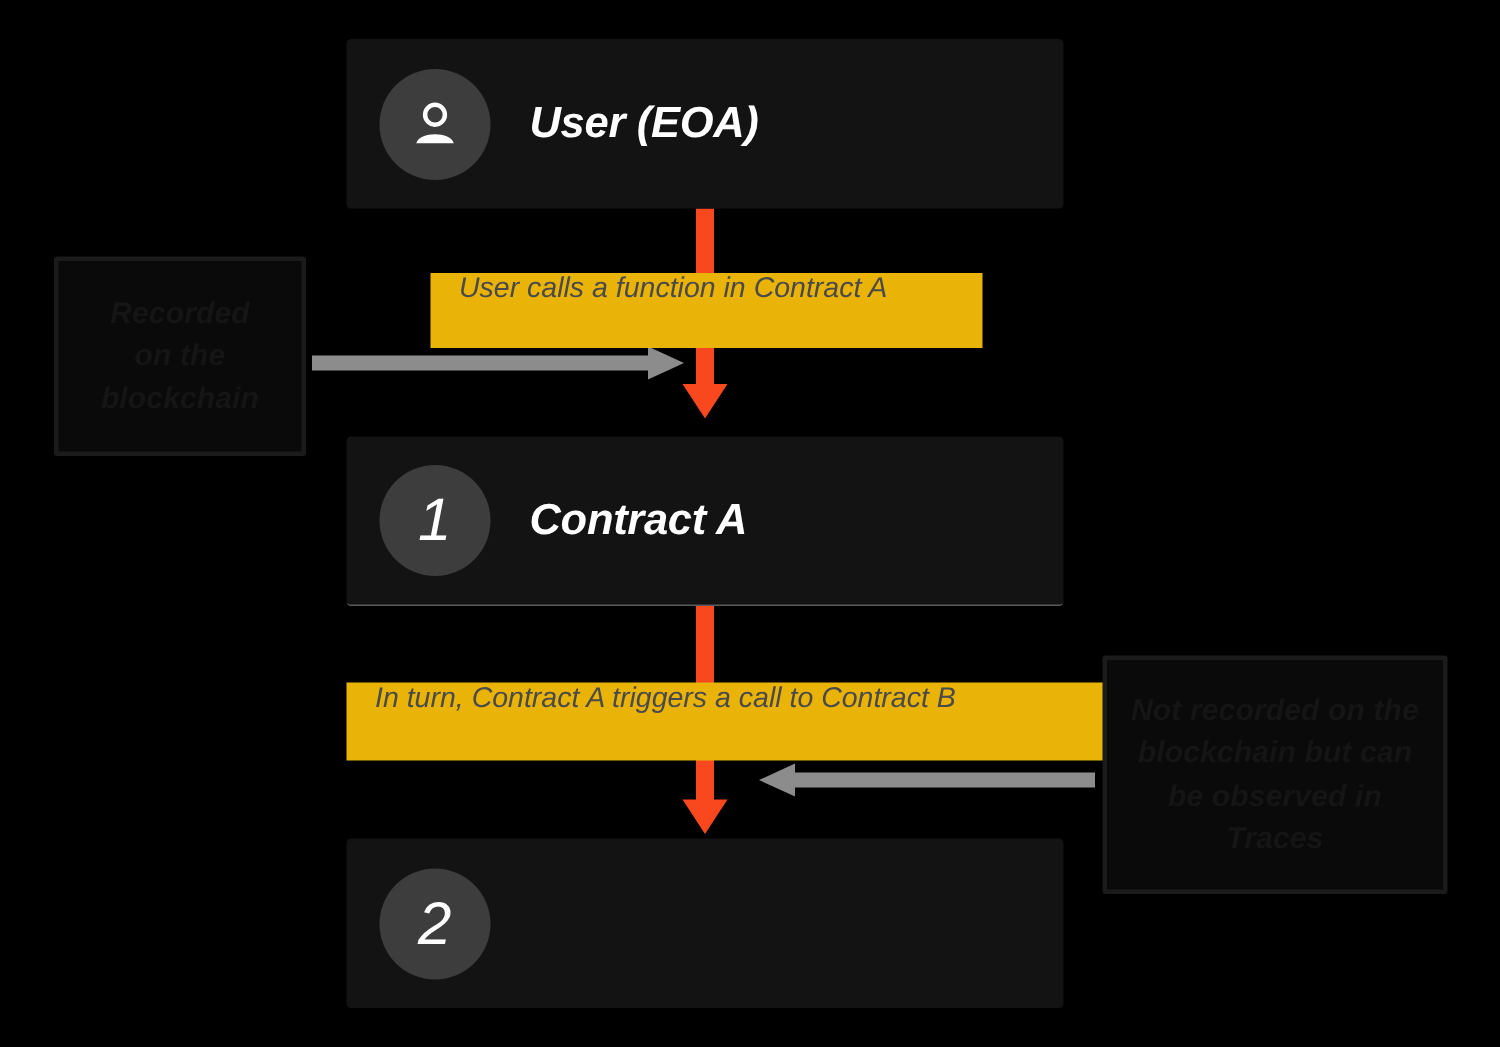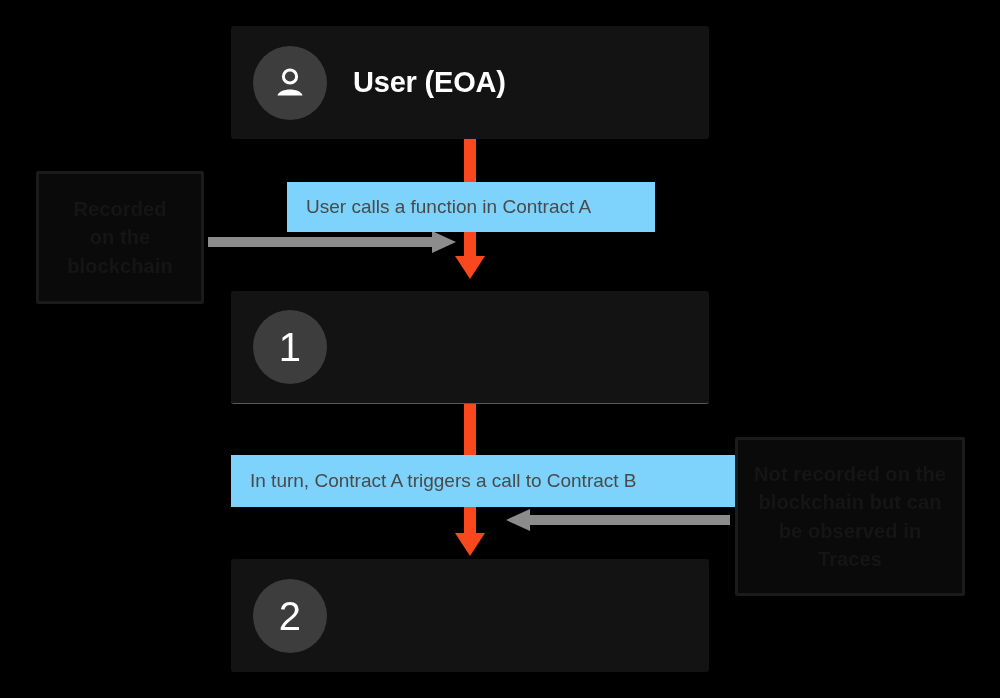--- a/index.html
+++ b/index.html
@@ -13,20 +13,21 @@
     position: relative;
     overflow: hidden;
     font-family: "Liberation Sans", sans-serif;
     -webkit-font-smoothing: antialiased;
   }
 
   .canvas {
     position: absolute;
     inset: 0;
     background: #000000;
+    font-style: italic;
   }
 
   
   .node {
     position: absolute;
     left: 231px;
     width: 478px;
     height: 113px;
     background: #131313;
     border-radius: 3px;
@@ -63,23 +64,22 @@
     font-weight: 700;
     margin-left: 26px;
     letter-spacing: -0.2px;
     white-space: nowrap;
   }
   .person-icon svg { display: block; }
 
   
   .chip {
     position: absolute;
-    background: #7dd3fc;
-    display: flex;
-    align-items: center;
+    background: #eab308;
+    display: flex;
     box-sizing: border-box;
     z-index: 6;
   }
   .chip-text {
     color: #4a4a4a;
     font-size: 19px;
     font-weight: 400;
     white-space: nowrap;
   }
   .chip.c1 {
@@ -196,20 +196,21 @@
         </svg>
       </span>
     </div>
     <div class="node-title">User (EOA)</div>
   </div>
 
   <div class="node n-a">
     <div class="node-badge">
       <span class="node-badge-num">1</span>
     </div>
+    <div class="node-title">Contract A</div>
   </div>
 
   <div class="node n-b">
     <div class="node-badge">
       <span class="node-badge-num">2</span>
     </div>
   </div>
 
   <div class="chip c1">
     <span class="chip-text">User calls a function in Contract A</span>

